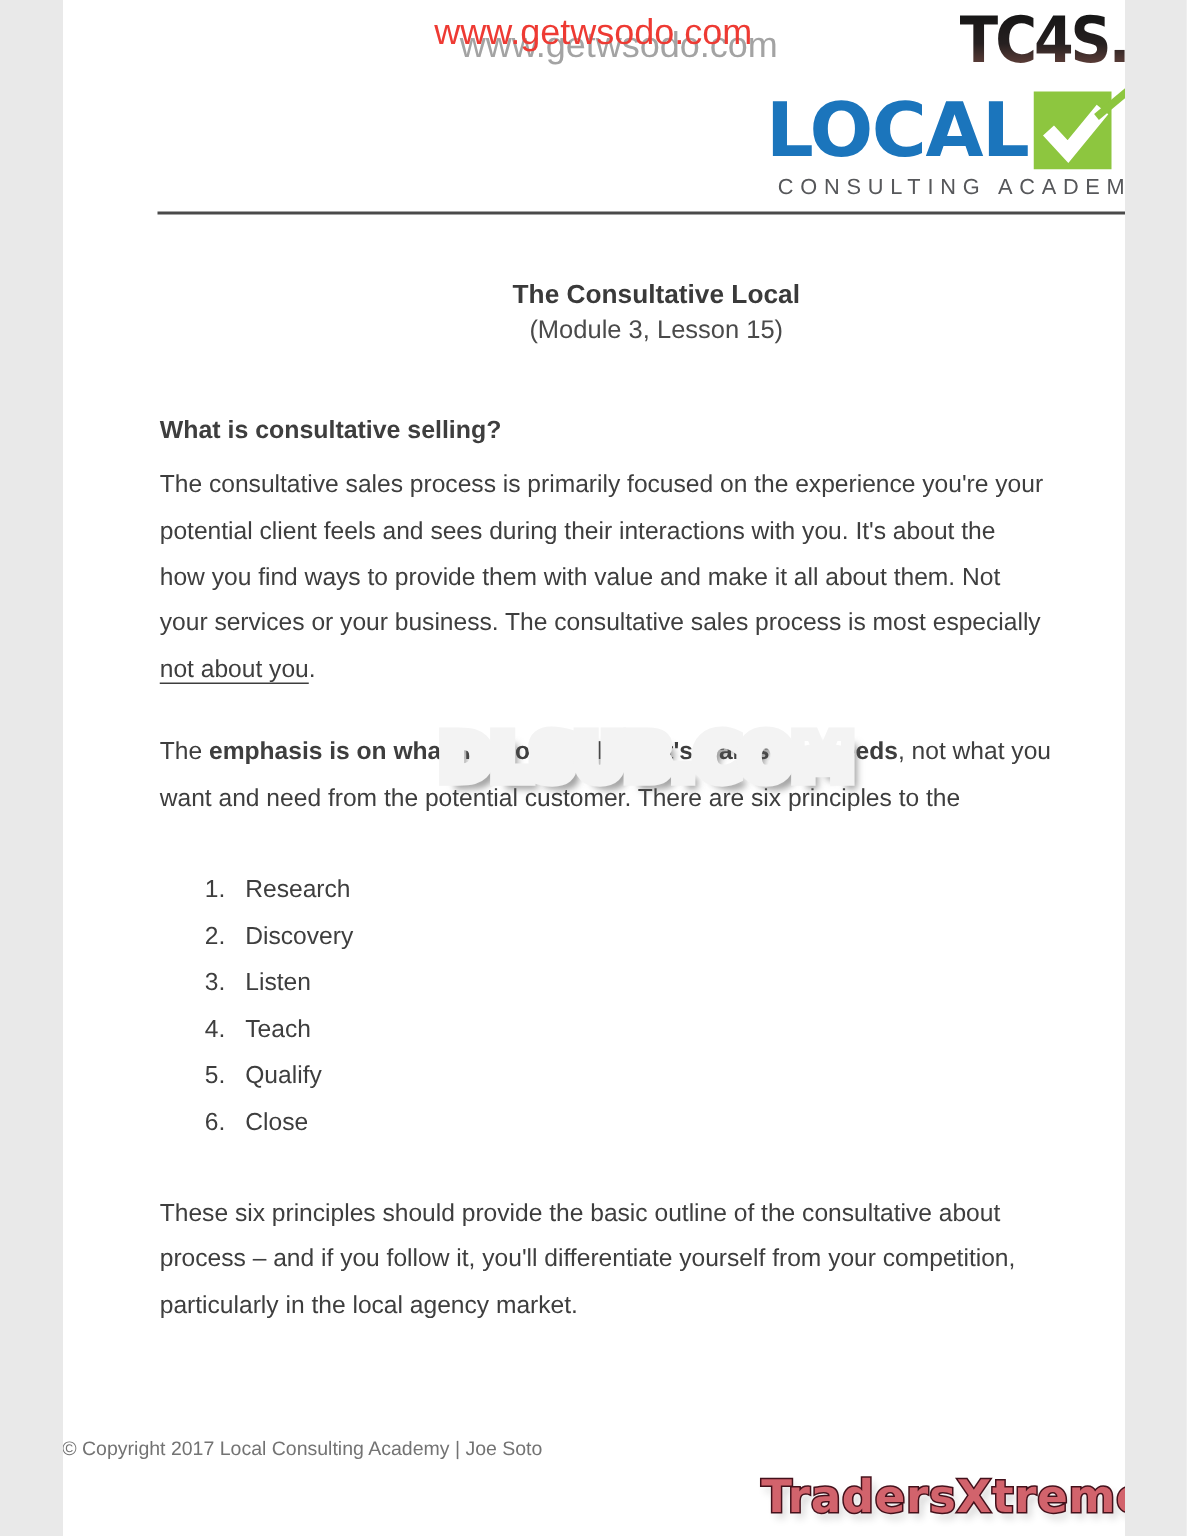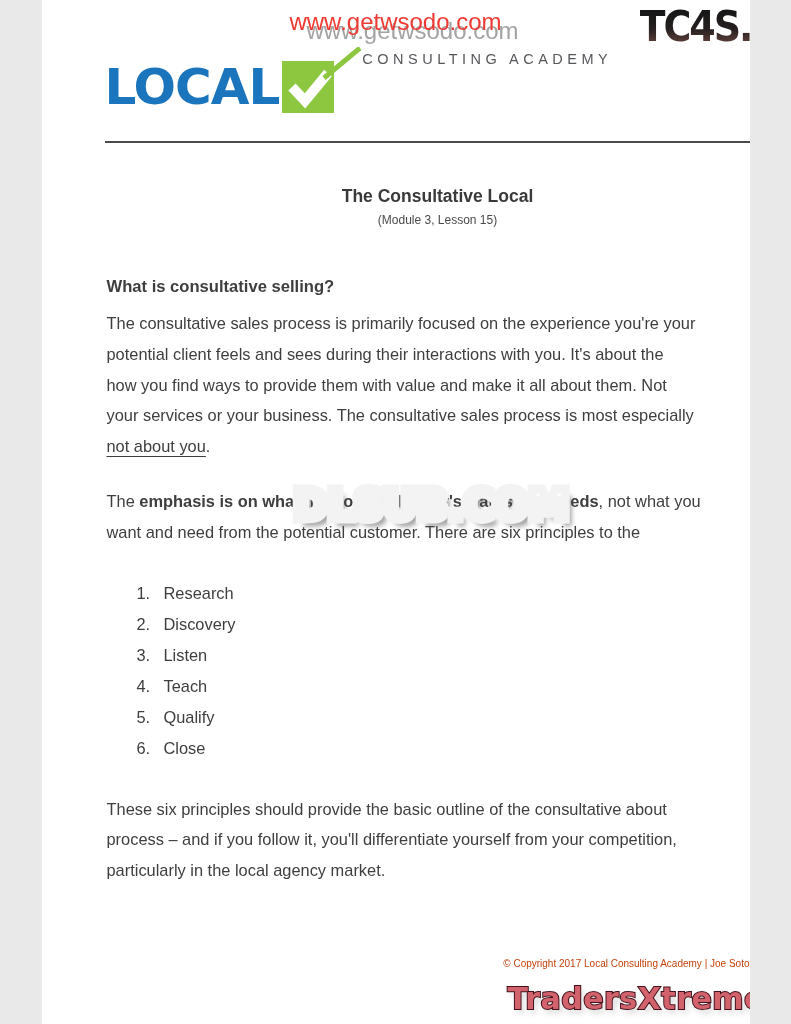--- a/index.html
+++ b/index.html
@@ -17,44 +17,44 @@
     font-size:24px; color:#a3a3a3; transform:translateX(17px); z-index:1;}
   .wm-getwsodo-red{left:0; right:0; top:8px; text-align:center;
     font-size:24px; color:#ee3a33; z-index:2;}
   .wm-tc4s{left:598px; top:2px; z-index:3;
     font-family:"DejaVu Sans", sans-serif; font-weight:bold; font-size:38px;
     letter-spacing:-2px; transform:scaleY(1.12); transform-origin:top left;
     background:linear-gradient(#161616 15%, #262020 55%, #7e5047 100%);
     -webkit-background-clip:text; background-clip:text; color:transparent;}
 
   .logo{position:absolute; left:0; right:0; top:47px; display:flex;
-        flex-direction:row; align-items:flex-start; z-index:2;}
+        flex-direction:column; align-items:flex-end; z-index:2;}
   .logo-row{display:flex; align-items:flex-end;}
   .logo-word{font-family:"DejaVu Sans", sans-serif; font-weight:bold;
     font-size:50px; line-height:52px; color:#1b75bc; letter-spacing:-1px;}
   .logo-check{width:80px; height:66px; margin-left:3px;}
   .logo-tagline{font-size:14.5px; letter-spacing:4.5px; color:#56575a;
     margin-top:4px; font-family:"Liberation Sans", sans-serif;}
 
   
   .content{position:absolute; left:65px; top:143px; width:662px;}
   .title-wrap{text-align:center; padding-top:42px;}
   .doc-title{font-size:17.5px; font-weight:bold; line-height:22px; margin:0; color:#3a3a3a;}
-  .doc-subtitle{font-size:12px; line-height:26px; color:#4a4a4a;}
+  .doc-subtitle{font-size:17px; line-height:26px; color:#4a4a4a;}
   .section-heading{margin-top:38px; font-size:16.6px; font-weight:bold; line-height:31px;}
   .para{margin-top:6px;}
   .para .line{white-space:nowrap; line-height:30.8px; font-size:16.4px;}
   .para.gap{margin-top:24px;}
   .u{text-decoration:underline; text-underline-offset:4px;}
   .b{font-weight:bold;}
   .num-list{margin-top:30px; padding-left:30px;}
   .li{display:flex; line-height:31px; font-size:16.4px;}
   .li .num{width:27px; flex:none;}
-  .footer{position:absolute; left:0; right:0; top:958px; text-align:right;
-    font-size:10px; color:#c2410c;}
+  .footer{position:absolute; left:0; right:0; top:958px; text-align:left;
+    font-size:13px; color:#737373;}
 
   
   .wm-dlsub{left:252px; top:481px; z-index:30;
     font-family:"DejaVu Sans", sans-serif; font-weight:bold; font-size:41px;
     letter-spacing:0px;
     background:linear-gradient(#e briefly 0%) ;
     background:linear-gradient(#e15555 0%, #d02525 42%, #a40d0d 52%, #b31414 100%);
     -webkit-background-clip:text; background-clip:text; color:transparent;}
   .wm-dlsub::before{content:attr(data-text); position:absolute; left:0; top:0;
     z-index:-1; color:#fff; -webkit-text-stroke:9px #f3f3f3;

